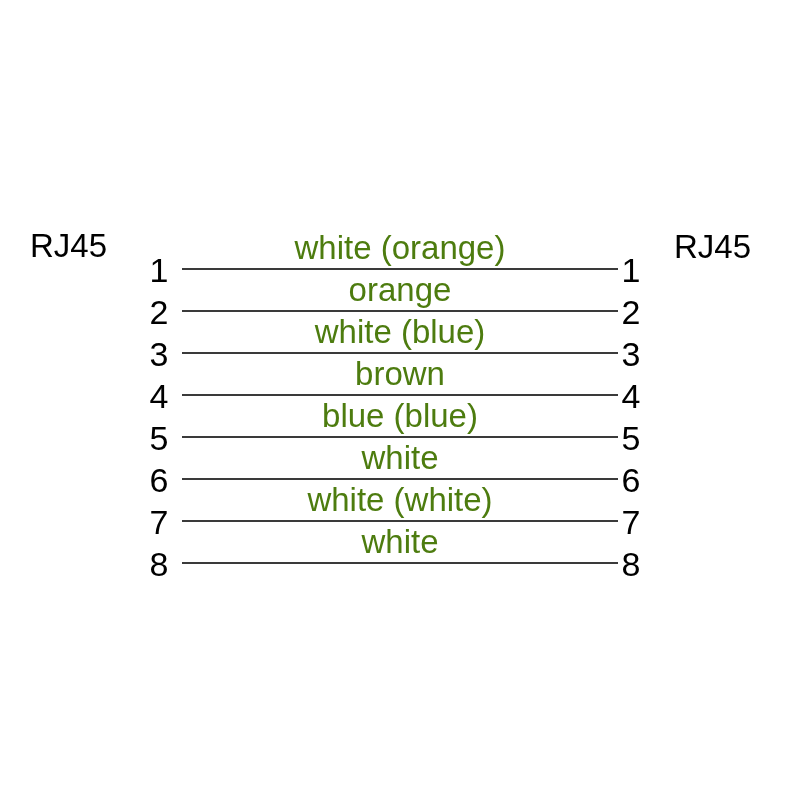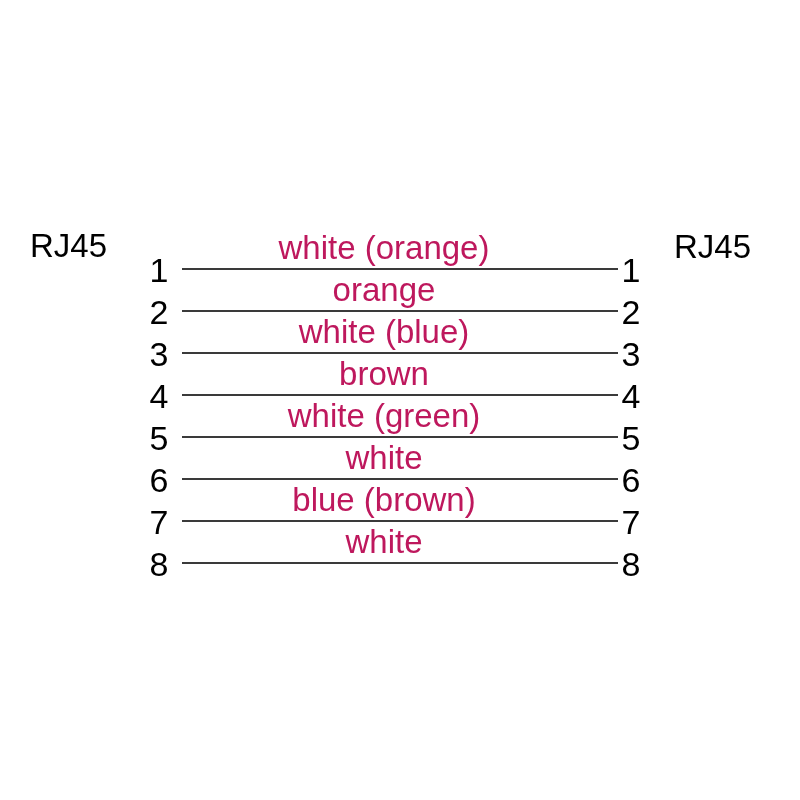--- a/index.html
+++ b/index.html
@@ -36,28 +36,28 @@
   .wire-line {
     position: absolute;
     left: 182px;
     top: 0;
     width: 436px;
     height: 2px;
     background: #3a3a3a;
   }
   .wire-label {
     position: absolute;
-    left: 167px;
+    left: 183px;
     bottom: 3px;
     width: 434px;
     text-align: center;
     font-size: 33px;
     line-height: 34px;
     white-space: nowrap;
-    color: #be185d;
+    color: #4d7c0f;
   }
   .pin-number {
     position: absolute;
     top: -15px;
     width: 38px;
     text-align: center;
     font-size: 34px;
     line-height: 34px;
     color: #000000;
   }
@@ -106,35 +106,35 @@
 
   <div class="wire-row row-4">
     <div class="pin-number pin-left">4</div>
     <div class="wire-label">brown</div>
     <div class="wire-line"></div>
     <div class="pin-number pin-right">4</div>
   </div>
 
   <div class="wire-row row-5">
     <div class="pin-number pin-left">5</div>
-    <div class="wire-label">white (green)</div>
+    <div class="wire-label">blue (blue)</div>
     <div class="wire-line"></div>
     <div class="pin-number pin-right">5</div>
   </div>
 
   <div class="wire-row row-6">
     <div class="pin-number pin-left">6</div>
     <div class="wire-label">white</div>
     <div class="wire-line"></div>
     <div class="pin-number pin-right">6</div>
   </div>
 
   <div class="wire-row row-7">
     <div class="pin-number pin-left">7</div>
-    <div class="wire-label">blue (brown)</div>
+    <div class="wire-label">white (white)</div>
     <div class="wire-line"></div>
     <div class="pin-number pin-right">7</div>
   </div>
 
   <div class="wire-row row-8">
     <div class="pin-number pin-left">8</div>
     <div class="wire-label">white</div>
     <div class="wire-line"></div>
     <div class="pin-number pin-right">8</div>
   </div>

